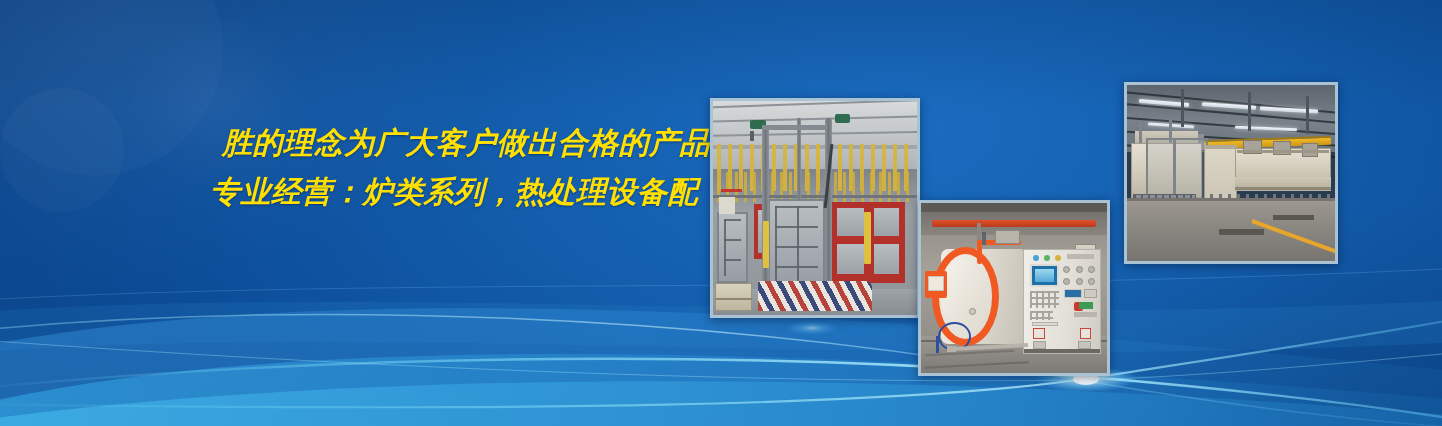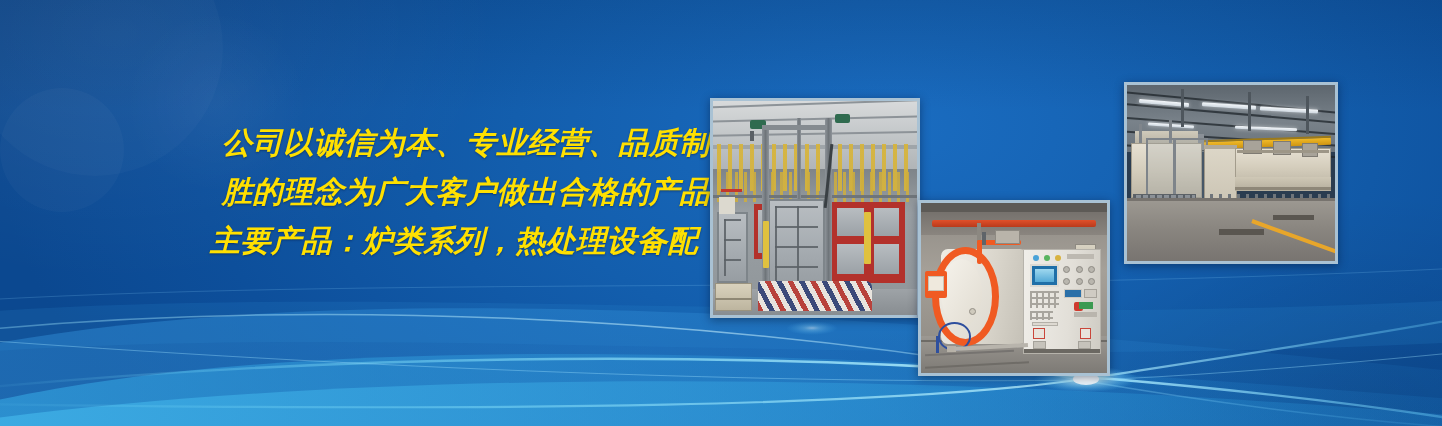--- a/index.html
+++ b/index.html
@@ -273,23 +273,22 @@
       <ellipse cx="1086" cy="379" rx="52" ry="13" fill="url(#sparkle)"></ellipse>
       <ellipse cx="1086" cy="379" rx="13" ry="6" fill="#ffffff" opacity="0.85"></ellipse>
       <ellipse cx="812" cy="328" rx="26" ry="7" fill="url(#sparkle2)" opacity="0.5"></ellipse>
 
       <circle cx="95" cy="48" r="128" fill="#ffffff" opacity="0.025"></circle>
       <circle cx="62" cy="150" r="62" fill="#ffffff" opacity="0.028"></circle>
     </svg>
   </div>
 
   <div class="headline">
-    <span class="ln indent">公司以诚信为本、专业经营、品质制</span>
     <span class="ln indent">胜的理念为广大客户做出合格的产品。</span>
-    <span class="ln">主要产品：炉类系列，热处理设备配</span>
+    <span class="ln">专业经营：炉类系列，热处理设备配</span>
   </div>
 
   <div class="photo p1">
     <div class="canvas">
       <div class="px ceil"></div>
       <div class="px roofline" style="top:6px;  transform:rotate(-2.0deg);"></div>
       <div class="px roofline" style="top:20px; transform:rotate(-1.4deg);"></div>
       <div class="px roofline" style="top:34px; transform:rotate(-1.0deg);"></div>
       <div class="px" style="left:0;top:44px;width:100%;height:4px;background:#9fa5a9;"></div>
 

